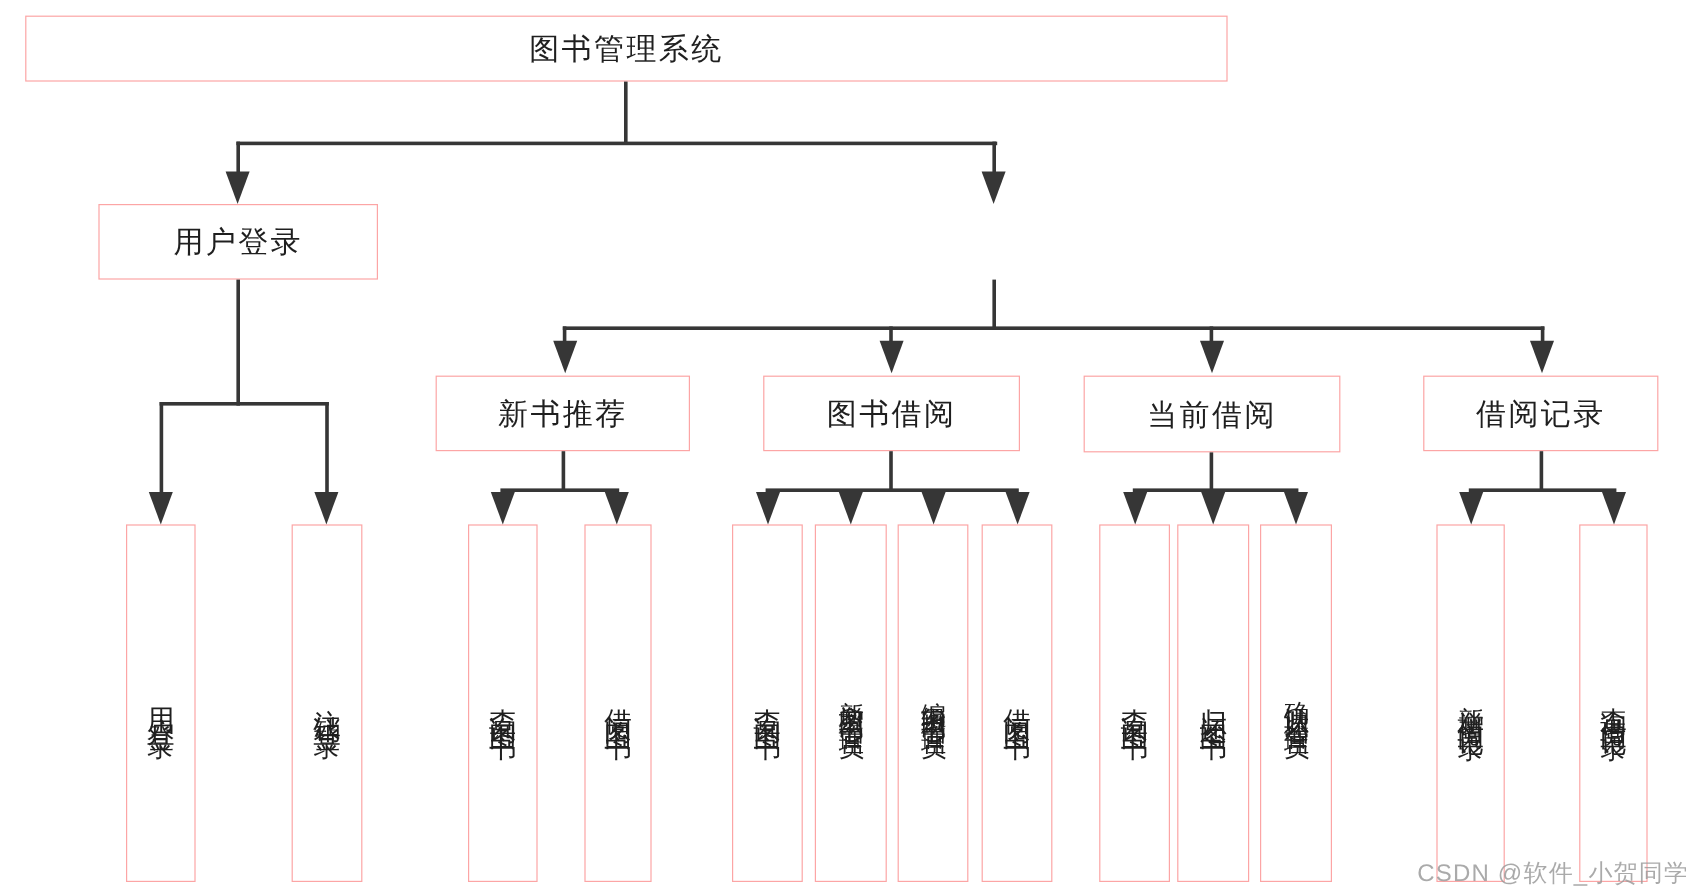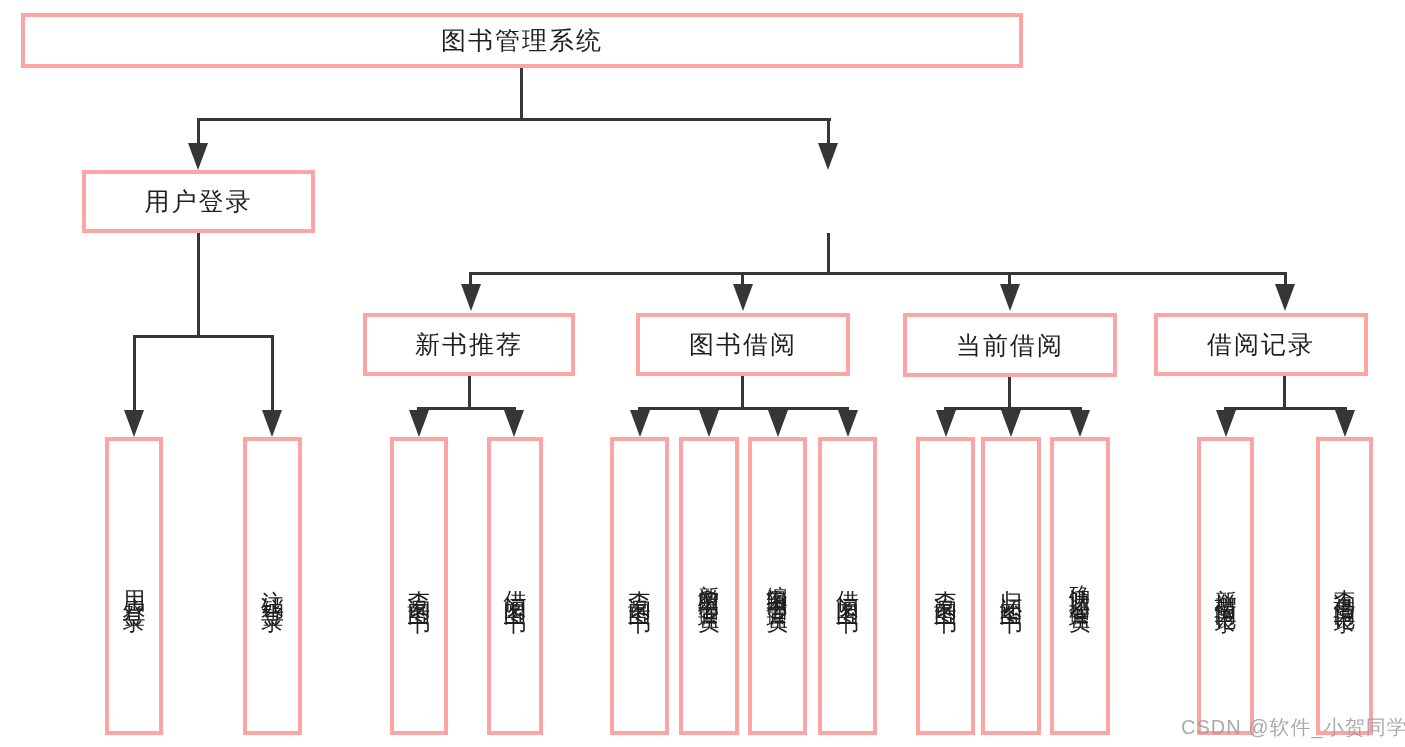--- a/index.html
+++ b/index.html
@@ -11,21 +11,21 @@
     position: relative;
     width: 1405px;
     height: 747px;
     background: #ffffff;
     font-family: "Liberation Sans", "DejaVu Sans", sans-serif;
     overflow: hidden;
   }
   .node {
     position: absolute;
     box-sizing: border-box;
-    border: 4px solid #fca5a5;
+    border: 1px solid #fca5a5;
     background: #ffffff;
     display: flex;
     align-items: center;
     justify-content: center;
     color: #1f1f1f;
     font-size: 25px;
     letter-spacing: 2px;
     white-space: nowrap;
   }
   .node.vertical {
@@ -68,21 +68,21 @@
 
 <div id="canvas">
 
   <div class="node" style="left:21px; top:13px; width:1002px; height:55px;">图书管理系统</div>
 
   <div class="node" style="left:82px; top:170px; width:233px; height:63px;">用户登录</div>
 
   <div class="node" style="left:636px; top:313px; width:214px; height:63px;">图书借阅</div>
   <div class="node" style="left:363px; top:313px; width:212px; height:63px;">新书推荐</div>
   <div class="node" style="left:903px; top:313px; width:214px; height:64px;">当前借阅</div>
-  <div class="node" style="left:1154px; top:313px; width:214px; height:63px;">借阅记录</div>
+  <div class="node" style="left:1186px; top:313px; width:196px; height:63px;">借阅记录</div>
 
   <div class="node vertical" style="left:105px; top:437px; width:58px; height:298px;">
     <span class="vtext">用户登录</span>
   </div>
   <div class="node vertical" style="left:243px; top:437px; width:59px; height:298px;">
     <span class="vtext">注销登录</span>
   </div>
   <div class="node vertical" style="left:390px; top:437px; width:58px; height:298px;">
     <span class="vtext">查询图书</span>
   </div>

